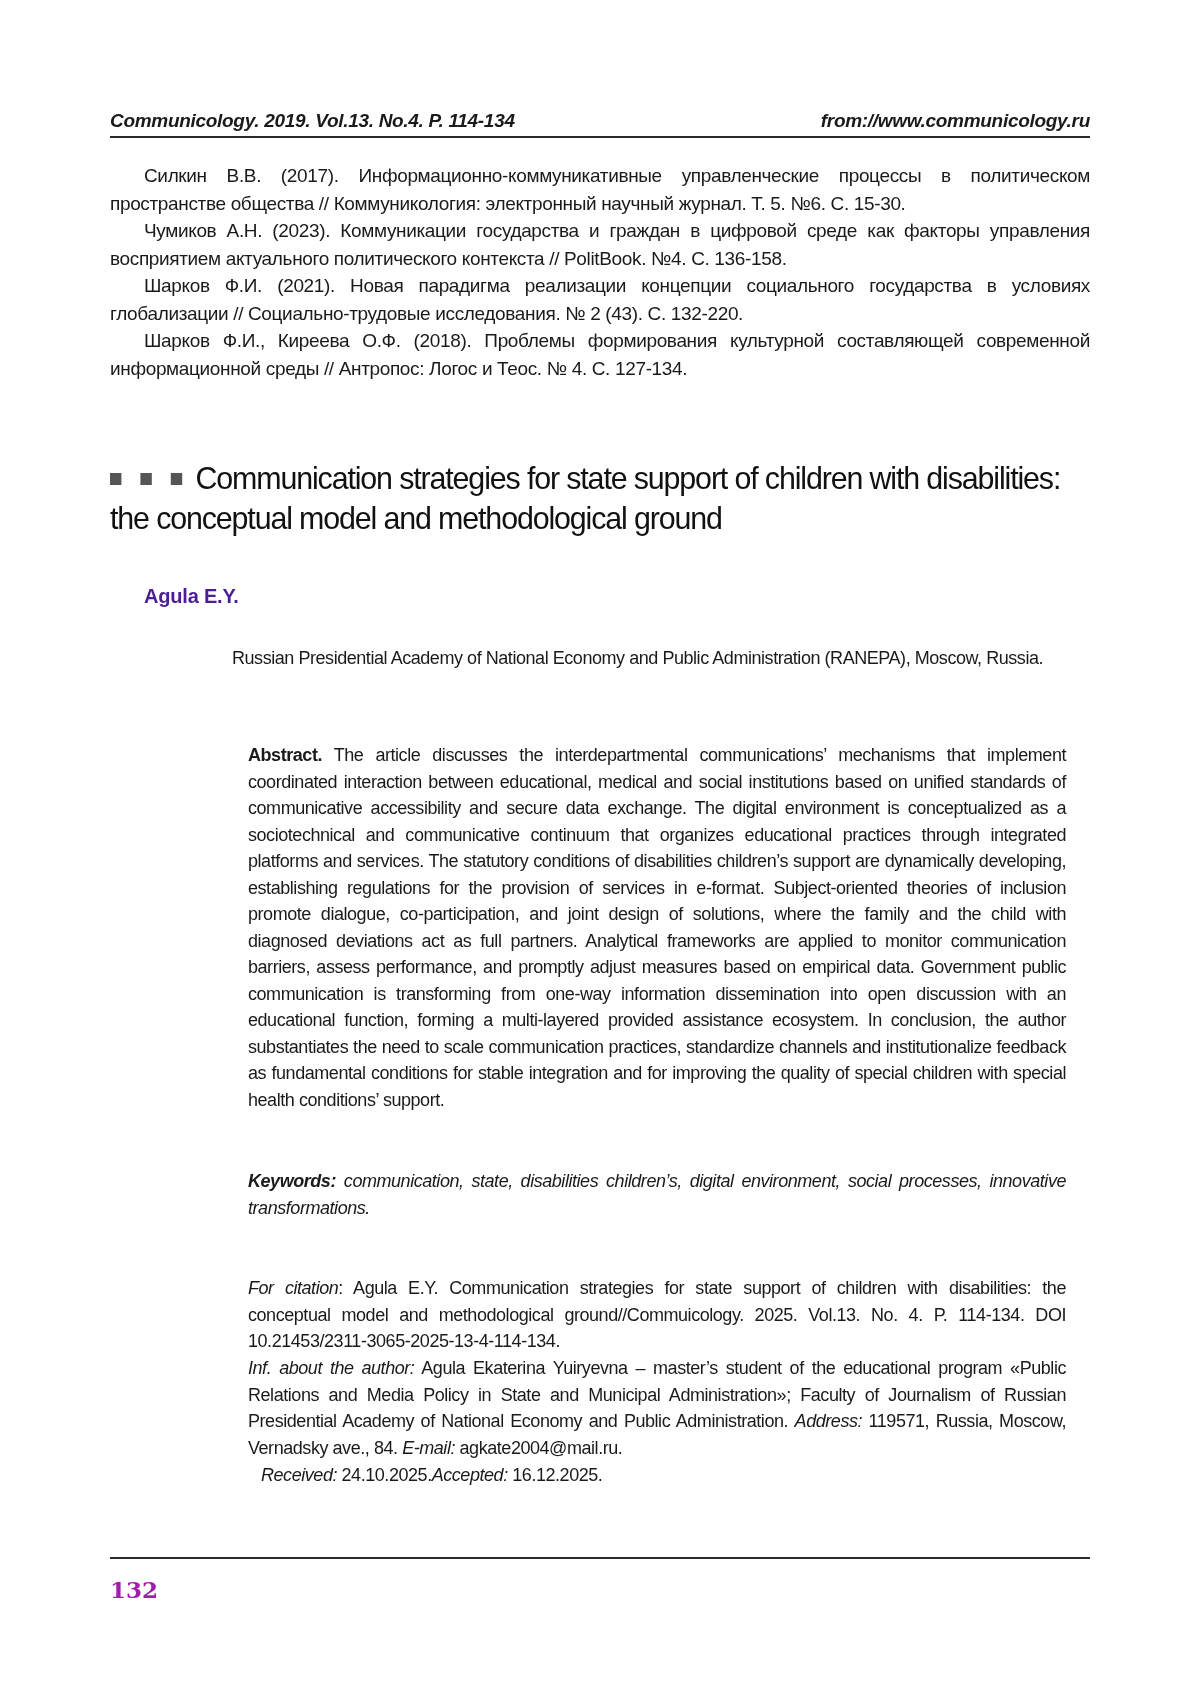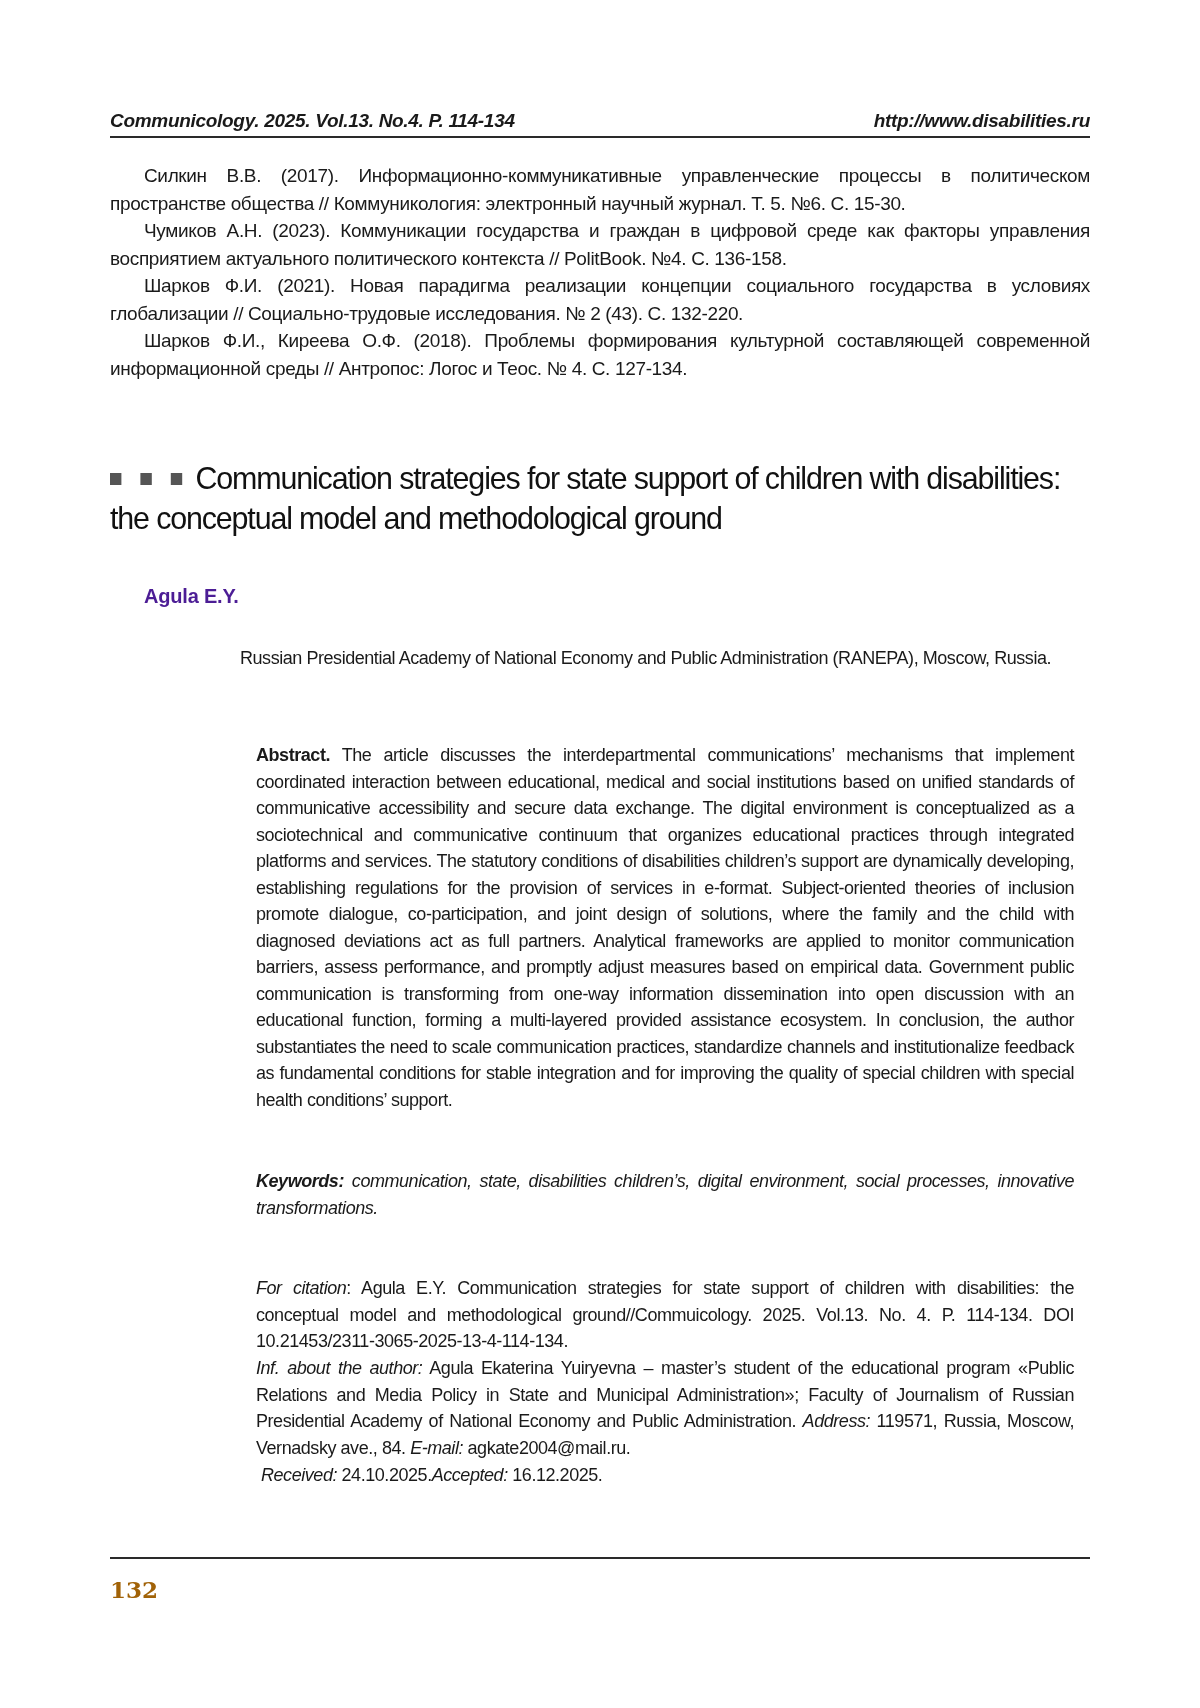--- a/index.html
+++ b/index.html
@@ -94,21 +94,21 @@
       top: 585px;
       left: 34px;
       font-size: 20px;
       font-weight: bold;
       letter-spacing: -0.2px;
       color: #4c1d95;
     }
     
     .meta-block {
       position: absolute;
-      left: 130px;
+      left: 122px;
       width: 850px;
       font-size: 18px;
       line-height: 26.5px;
       letter-spacing: -0.45px;
       text-align: justify;
       color: #1a1a1a;
     }
     .affiliation { top: 645px; text-align: left; }
     .abstract { top: 726px; }
     .keywords { top: 1152px; font-style: italic; }
@@ -126,31 +126,31 @@
       height: 2px;
       background: #2a2a2a;
     }
     .page-number {
       position: absolute;
       top: 1576px;
       left: 0;
       font-family: "DejaVu Serif", serif;
       font-weight: bold;
       font-size: 23px;
-      color: #a16207;
+      color: #a21caf;
     }
   </style>
 </head>
 <body>
 
 <div class="page">
 
   <div class="running-header">
-    <span>Communicology. 2025. Vol.13. No.4. P. 114-134</span>
-    <span>http://www.disabilities.ru</span>
+    <span>Communicology. 2019. Vol.13. No.4. P. 114-134</span>
+    <span>from://www.communicology.ru</span>
   </div>
   <div class="header-rule"></div>
 
   <div class="references">
     <p class="ref">Силкин В.В. (2017). Информационно-коммуникативные управленческие процессы в политическом пространстве общества // Коммуникология: электронный научный журнал. Т. 5. №6. С. 15-30.</p>
     <p class="ref">Чумиков А.Н. (2023). Коммуникации государства и граждан в цифровой среде как факторы управления восприятием актуального политического контекста // PolitBook. №4. С. 136-158.</p>
     <p class="ref">Шарков Ф.И. (2021). Новая парадигма реализации концепции социального государства в условиях глобализации // Социально-трудовые исследования. № 2 (43). С. 132-220.</p>
     <p class="ref">Шарков Ф.И., Киреева О.Ф. (2018). Проблемы формирования культурной составляющей современной информационной среды // Антропос: Логос и Теос. № 4. С. 127-134.</p>
   </div>
 

